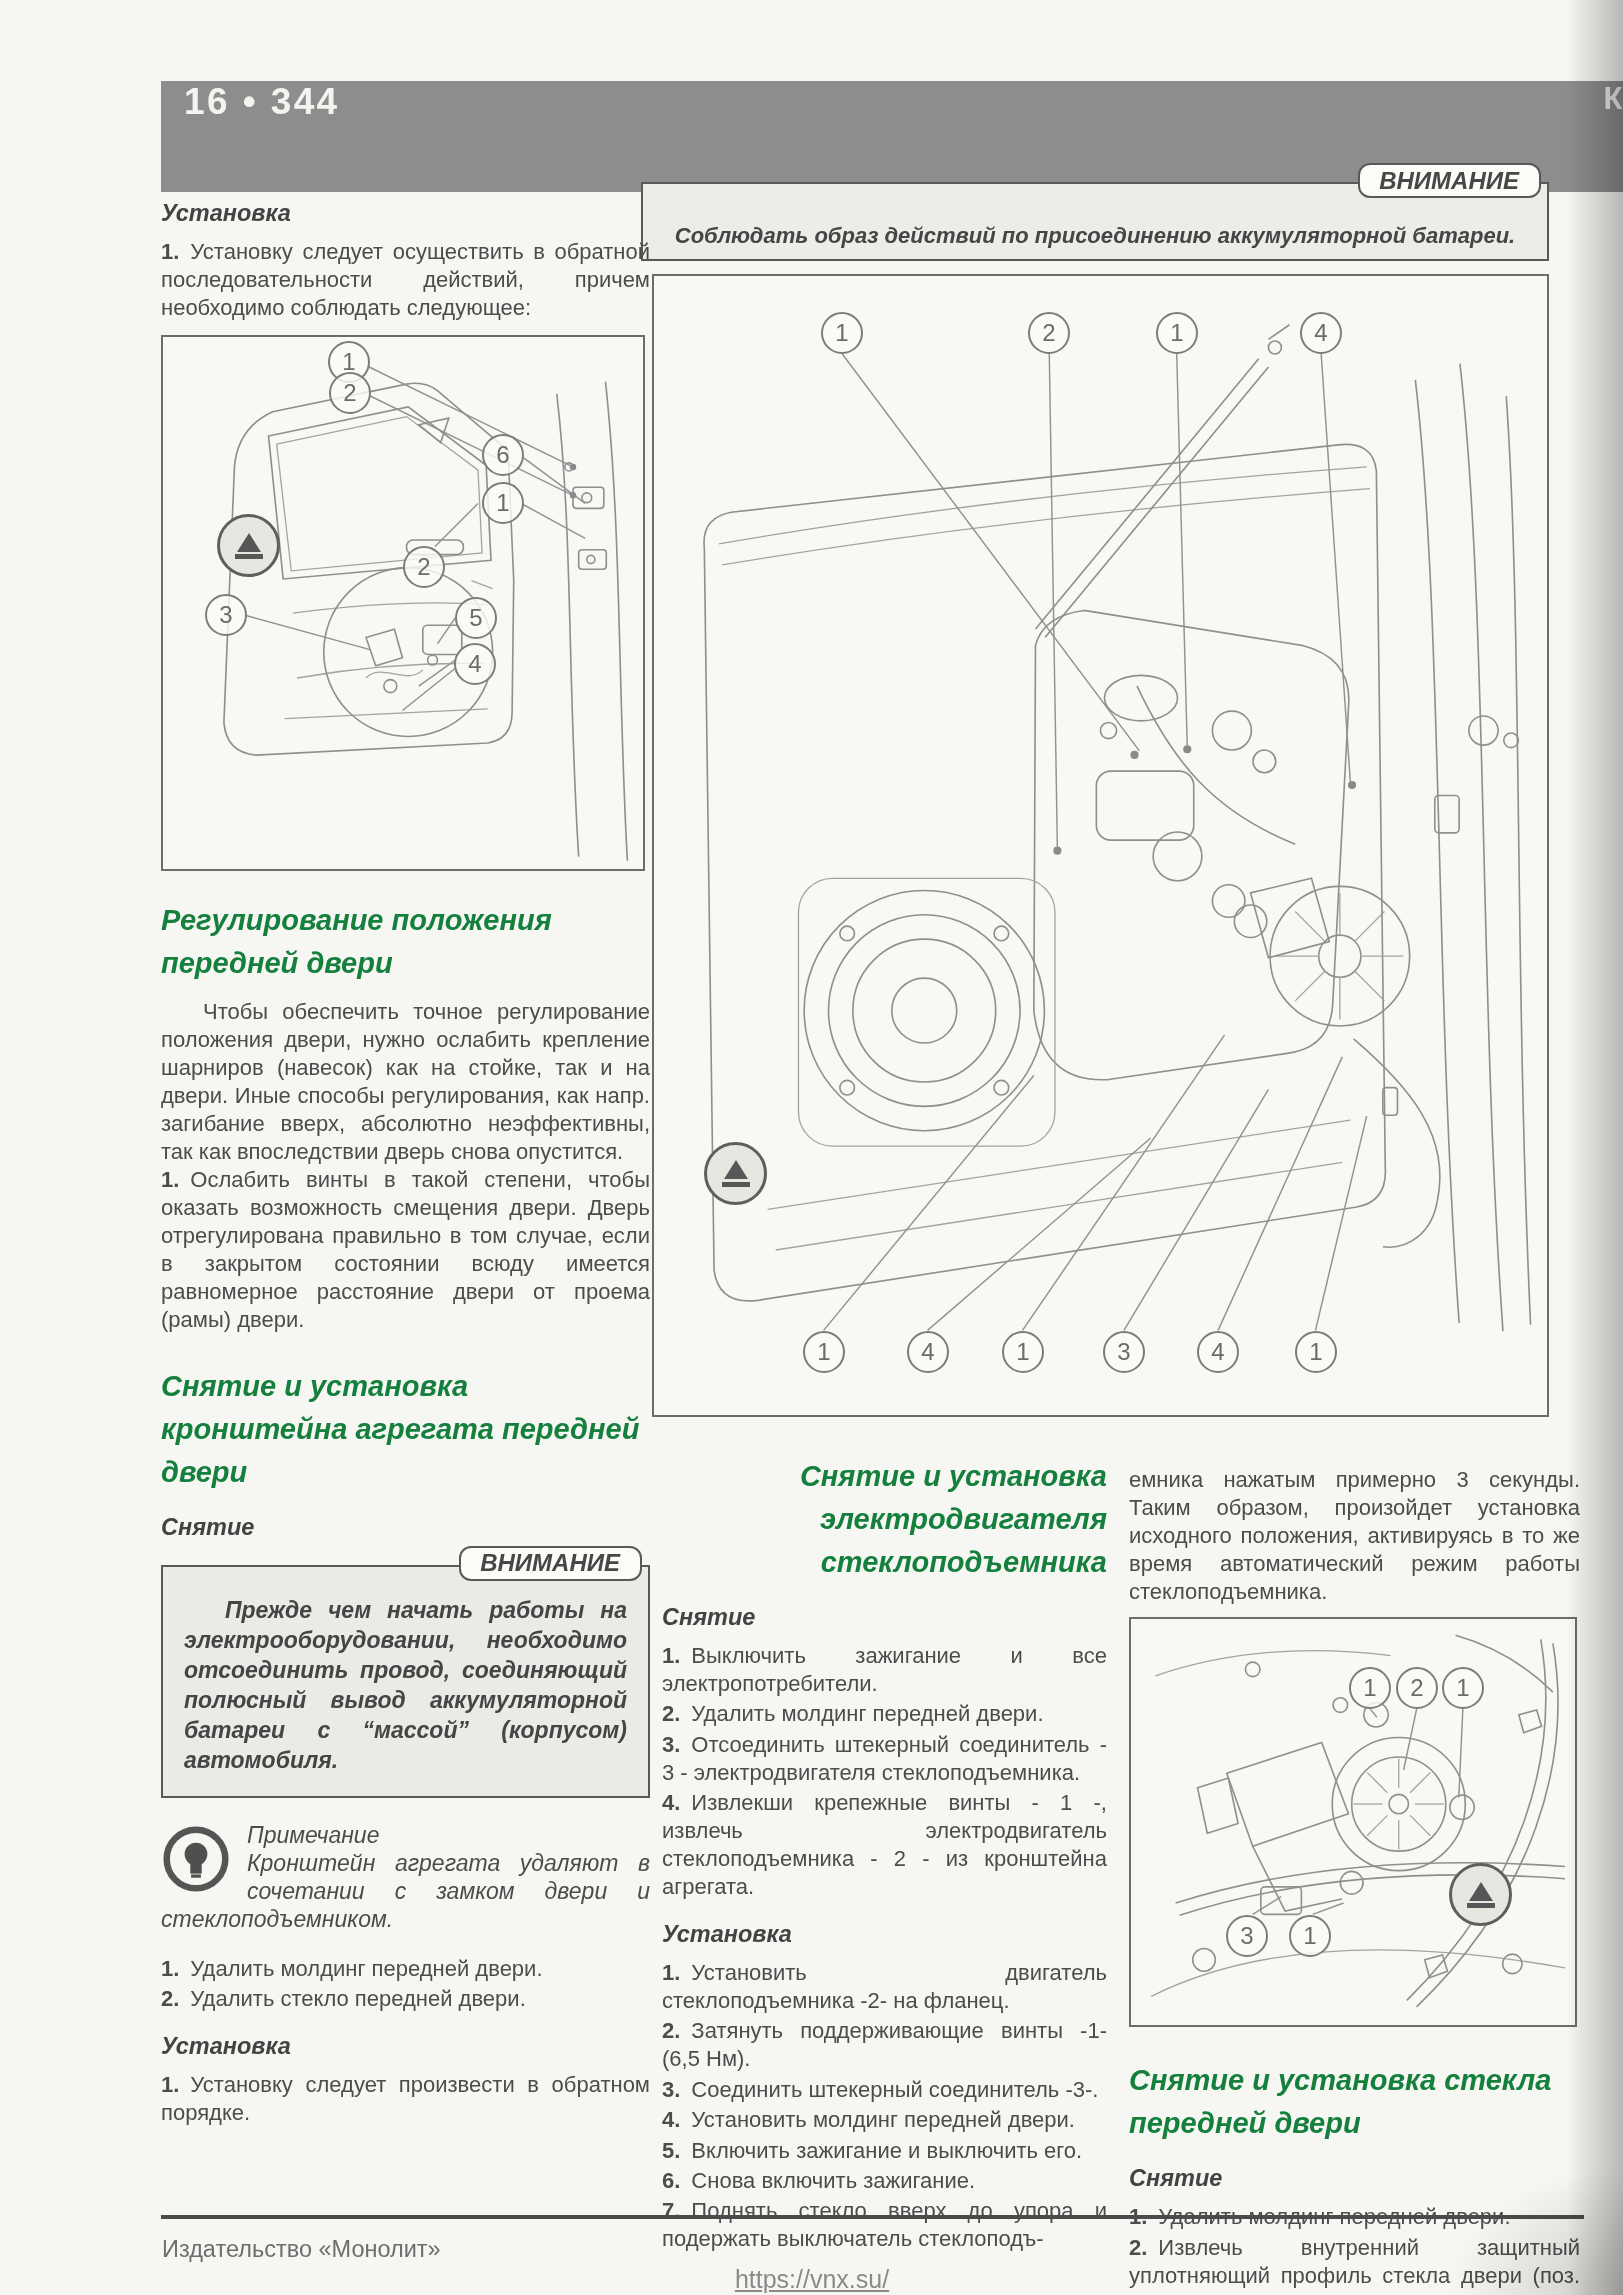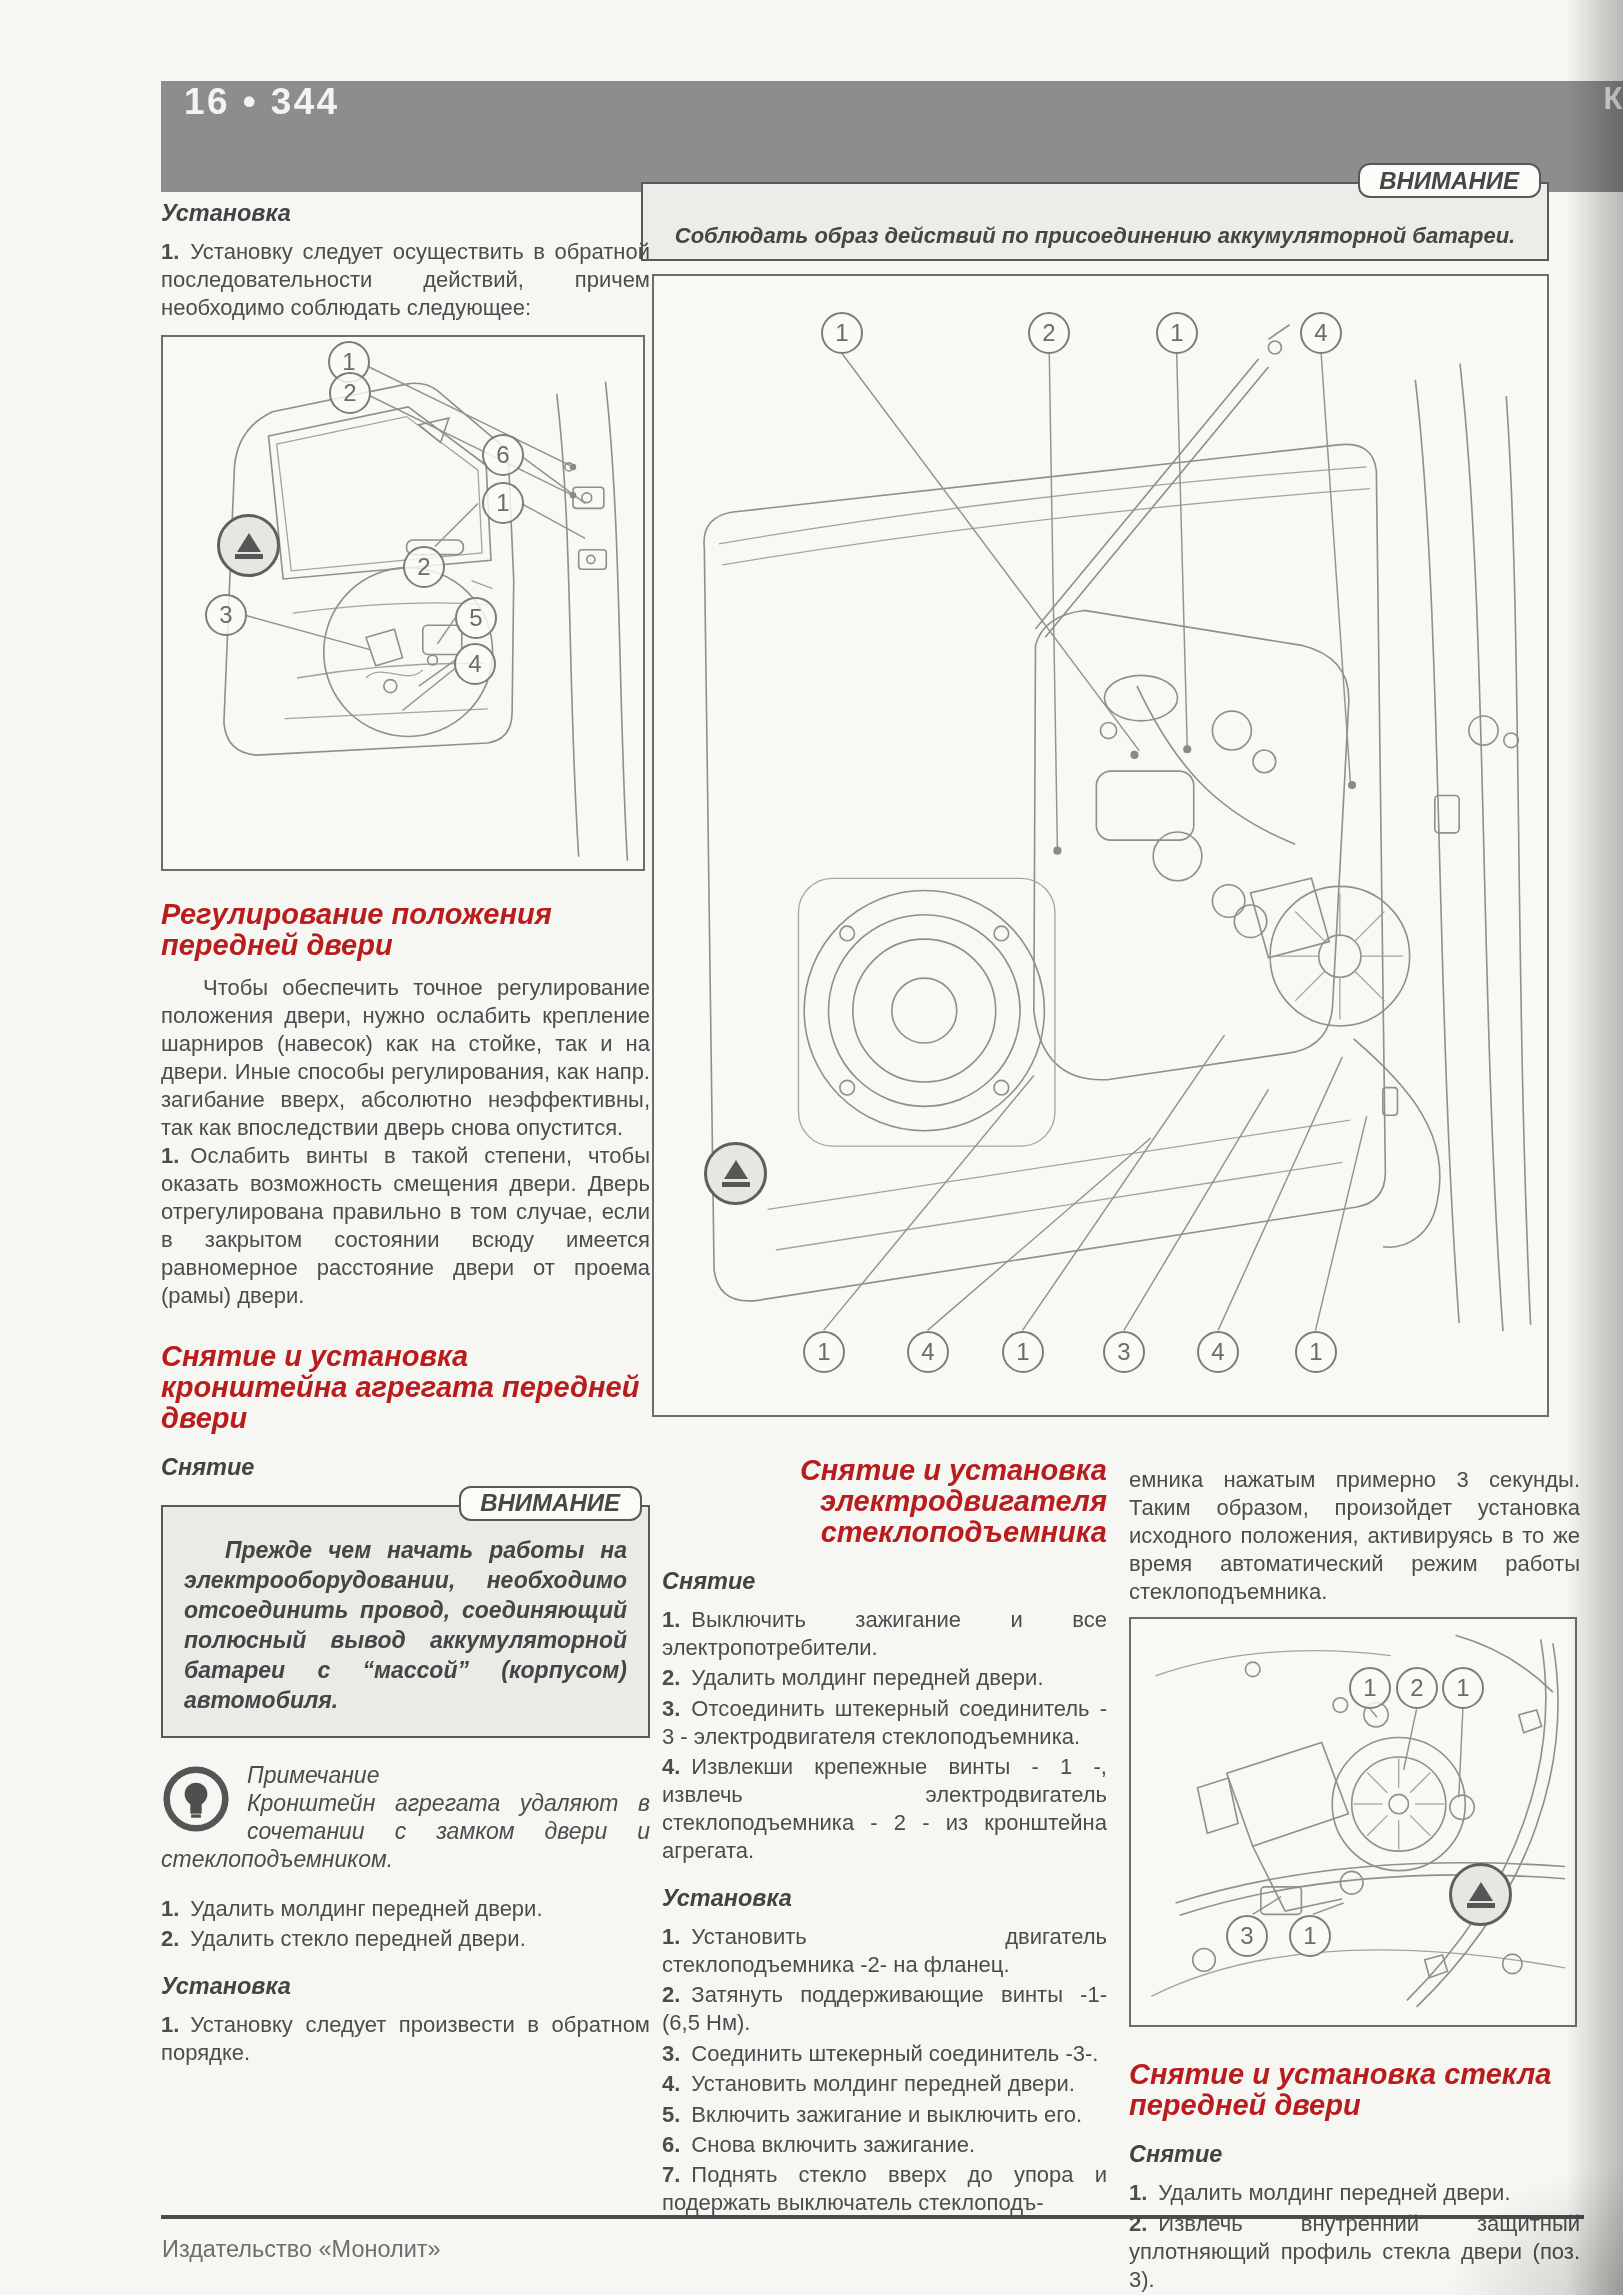--- a/index.html
+++ b/index.html
@@ -17,21 +17,21 @@
 
   .col{position:absolute;}
   #col-left{left:161px;top:200px;width:489px;}
   #col-mid{left:662px;top:1455px;width:445px;}
   #col-right{left:1129px;top:1466px;width:451px;}
 
   p{margin:0;}
   .body-text{font-size:22px;line-height:28px;text-align:justify;color:#4c4c4c;}
   .indent{text-indent:42px;}
   .subhead{font-style:italic;font-weight:bold;font-size:23.5px;color:#434343;margin:19.5px 0 11.4px;}
-  .h2{font-style:italic;font-weight:bold;font-size:29px;line-height:31px;color:#b91c1c;margin:28px 0 13px;}
+  .h2{font-style:italic;font-weight:bold;font-size:29px;line-height:43px;color:#15803d;margin:28px 0 13px;}
   .step{font-size:22px;line-height:28px;text-align:justify;margin-bottom:2.4px;}
   .stepn{font-weight:bold;}
 
   .figure{position:relative;border:2.4px solid #6c6c6c;background:#f8f8f5;box-sizing:border-box;}
   #fig1{width:484px;height:536px;margin-top:13px;}
   #fig2{position:absolute;left:652px;top:274px;width:897px;height:1143px;}
   #fig3{width:448px;height:410px;margin-top:11.4px;}
 
   .callout{position:absolute;width:42px;height:42px;border:2.4px solid #7c7c7c;border-radius:50%;
         background:rgba(250,250,247,0.82);color:#6b6b6b;font-size:24px;line-height:1;
@@ -356,17 +356,20 @@
     <div class="h2" style="margin-top:32px;">Снятие и установка стекла передней двери</div>
     <div class="subhead">Снятие</div>
     <div>
         <p class="step"><b class="stepn">1.</b><span> Удалить молдинг передней двери.</span></p>
         <p class="step"><b class="stepn">2.</b><span> Извлечь внутренний защитный уплотняющий профиль стекла двери (поз. 3).</span></p>
       </div>
   </div>
 
   <div id="footrule"></div>
   <div id="publisher">Издательство «Монолит»</div>
+  <div id="sitelink-wrap">
+    <a id="sitelink" href="#">https://vnx.su/</a>
+  </div>
 
   <div class="scan-shade"></div>
   <div class="scan-corner"></div>
 </div>
 
 
 </body></html>

